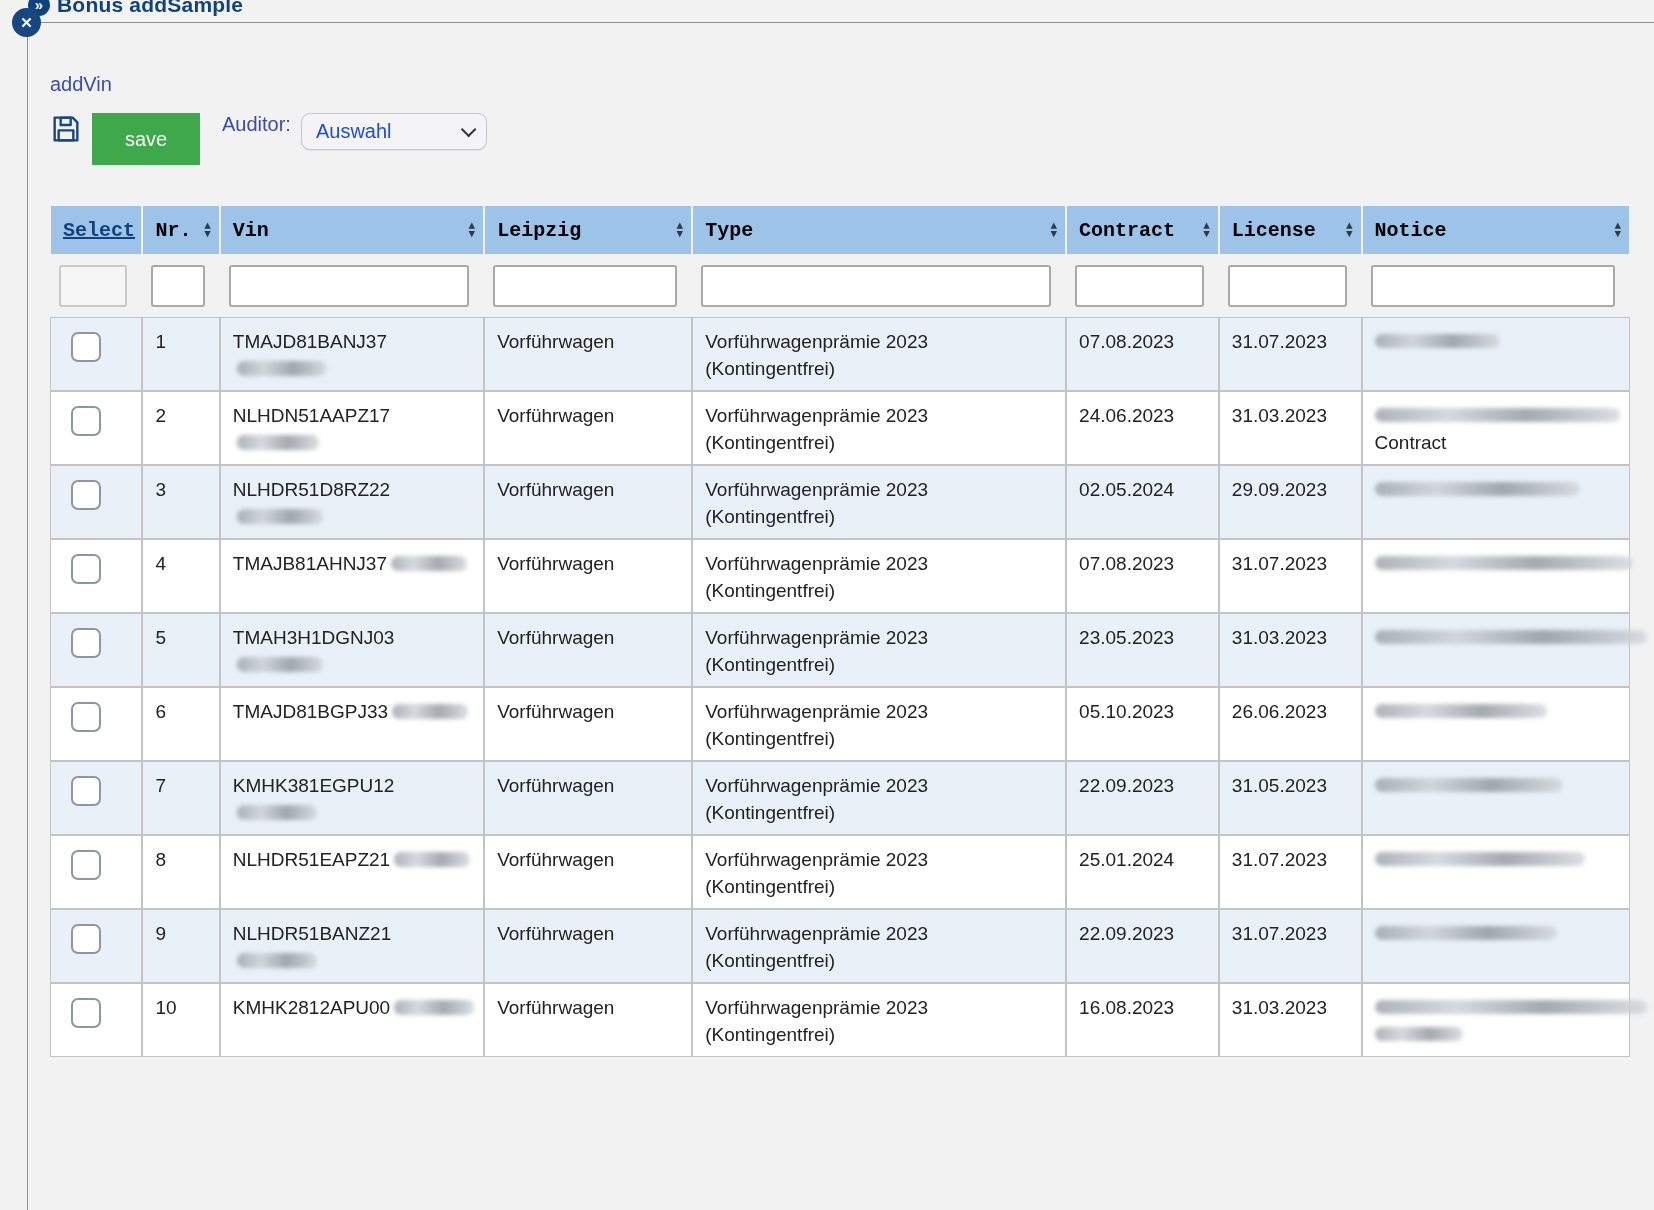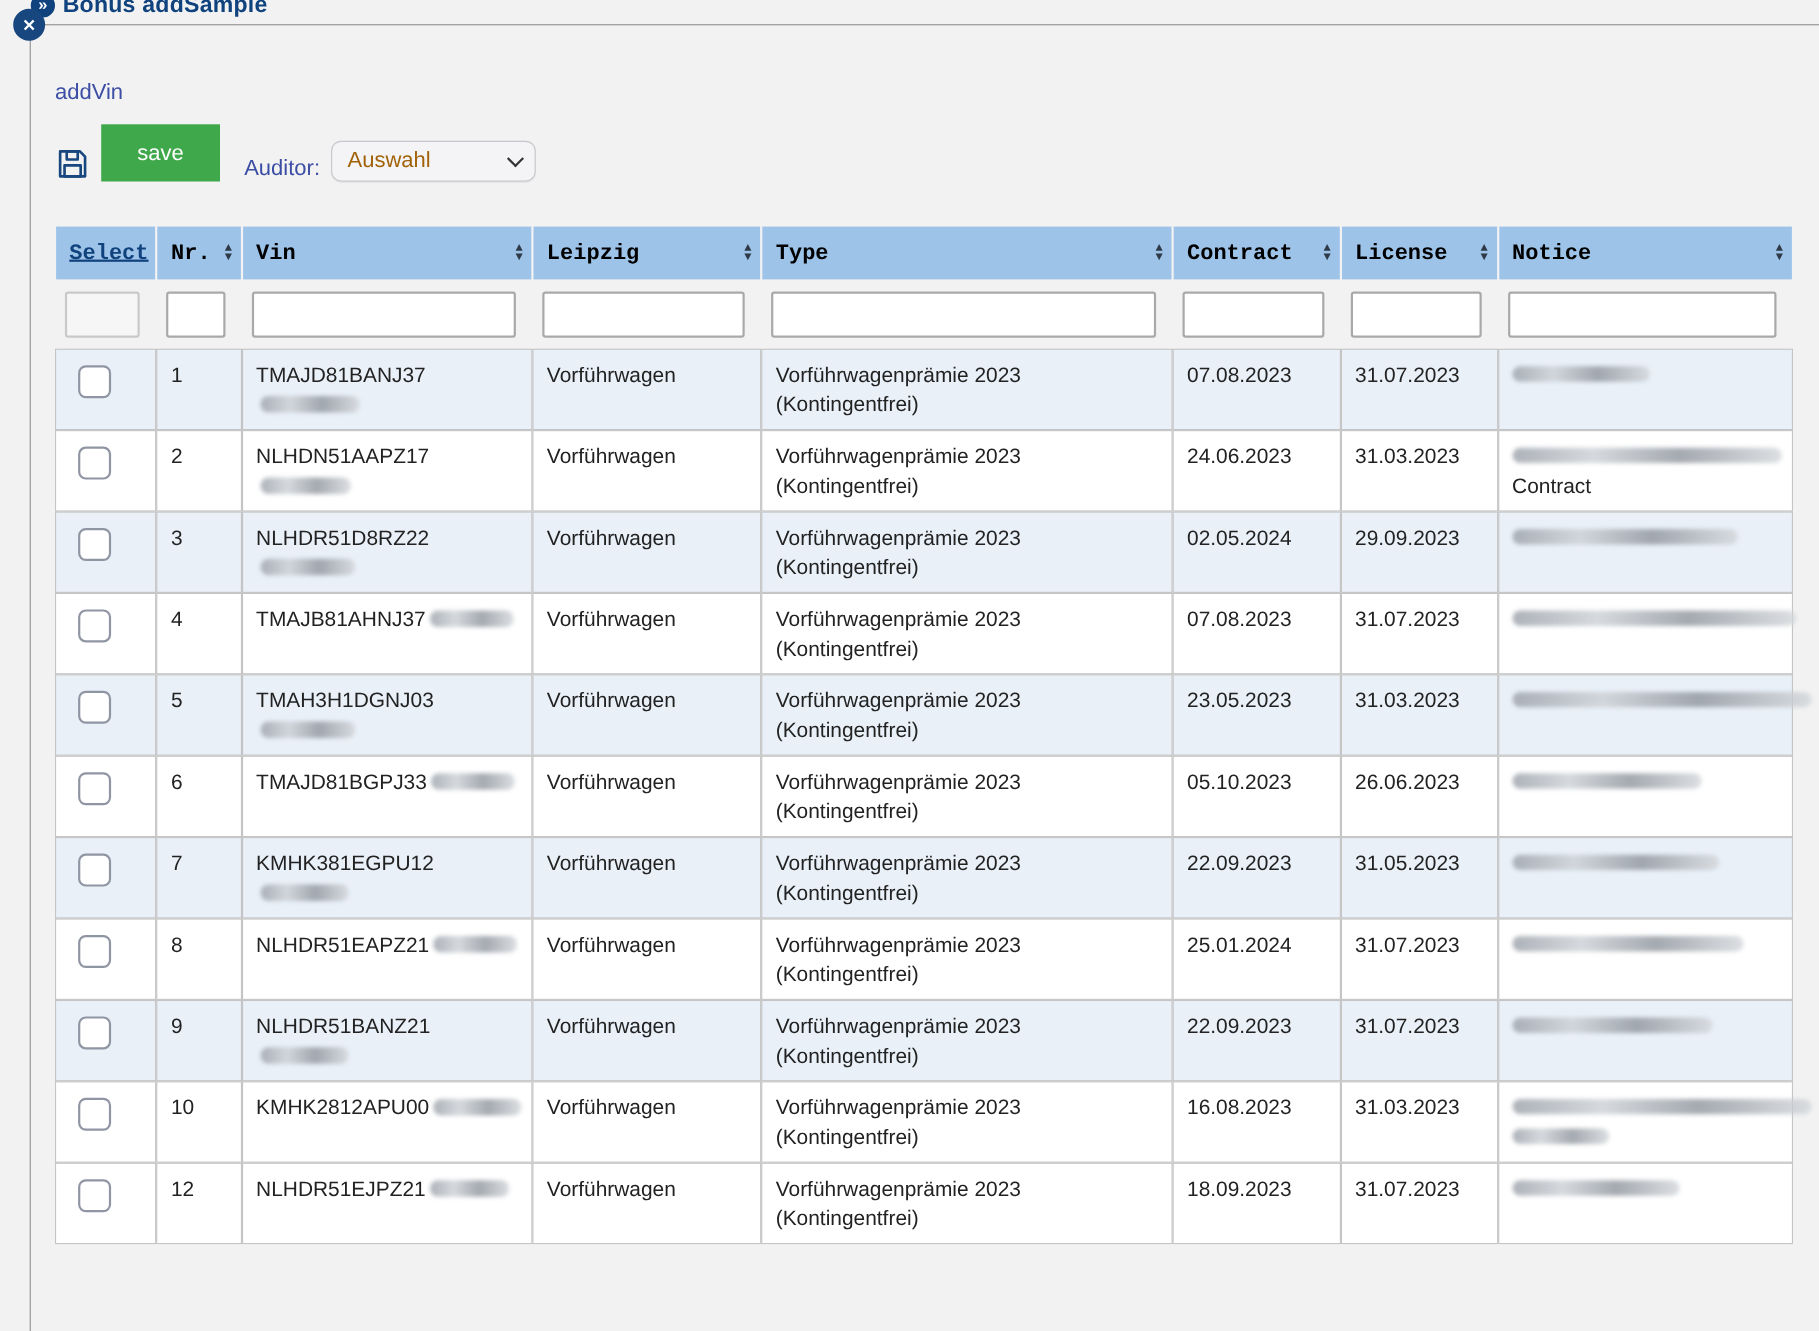--- a/index.html
+++ b/index.html
@@ -15,27 +15,27 @@
 
   
   .panel { position:absolute; left:27px; top:22px; width:1640px; height:1400px;
     border-top:1px solid #8f8f8f; border-left:1px solid #8f8f8f; }
   .close-btn { position:absolute; left:12px; top:8px; width:29px; height:29px; border-radius:50%;
     background:#17477e; color:#fff; border:none; font-size:15px; font-weight:bold;
     display:flex; align-items:center; justify-content:center; cursor:pointer; z-index:5; }
   .addvin { position:absolute; left:22px; top:50px; color:#3b4da4; font-size:20px; text-decoration:none; }
 
   
-  .toolbar { position:absolute; left:22px; top:90px; display:flex; align-items:flex-end; }
+  .toolbar { position:absolute; left:22px; top:90px; display:flex; align-items:flex-start; }
   .floppy { width:32px; height:32px; margin-right:10px; }
   .save-btn { width:108px; height:52px; background:#3fa84a; border:none; color:#fff;
     font-size:20px; font-family:inherit; cursor:pointer; }
   .auditor-label { color:#3b4da4; font-size:20px; margin-left:22px; margin-right:10px; }
   .select-box { width:186px; height:37px; background:#f4f4f6; border:1px solid #c6c6cb;
-    border-radius:9px; display:flex; align-items:center; padding:0 14px; font-size:20px; color:#a16207;
+    border-radius:9px; display:flex; align-items:center; padding:0 14px; font-size:20px; color:#1d4ed8;
     cursor:pointer; box-shadow:0 1px 1px rgba(0,0,0,.06); }
   .select-box .chev { margin-left:auto; width:11px; height:11px; border-right:2.5px solid #333;
     border-bottom:2.5px solid #333; transform:rotate(45deg) translateY(-3px); }
 
   
   .grid-wrap { position:absolute; left:21px; top:181px; }
   table.grid { border-collapse:separate; border-spacing:2px; table-layout:fixed; width:1582px; font-size:19px; }
   col.c-select{width:90px} col.c-nr{width:75px} col.c-vin{width:261px} col.c-retail{width:205px}
   col.c-type{width:370px} col.c-contract{width:150px} col.c-license{width:140px} col.c-notice{width:265px}
 
@@ -299,30 +299,18 @@
     <td><span>KMHK2812APU00</span><span class="blur-bar vin-blur" style="width: 80px;"></span></td>
     <td>Vorführwagen</td>
     <td>Vorführwagenprämie 2023 (Kontingentfrei)</td>
     <td>16.08.2023</td>
     <td>31.03.2023</td>
     <td>
               <span class="notice-line"><span class="blur-bar" style="width: 272px;"></span></span>
               <span class="notice-line"><span class="blur-bar" style="width: 88px;"></span></span>
             </td>
   </tr>
-          <tr>
-    <td class="cb-cell"><input type="checkbox" class="rowcheck" style=""></td>
-    <td>12</td>
-    <td><span>NLHDR51EJPZ21</span><span class="blur-bar vin-blur" style="width: 72px;"></span></td>
-    <td>Vorführwagen</td>
-    <td>Vorführwagenprämie 2023 (Kontingentfrei)</td>
-    <td>18.09.2023</td>
-    <td>31.07.2023</td>
-    <td>
-              <span class="notice-line"><span class="blur-bar" style="width: 152px;"></span></span>
-            </td>
-  </tr>
         </tbody>
     </table>
   </div>
 </div>
 
 <button class="close-btn">✕</button>
 
 </body></html>

